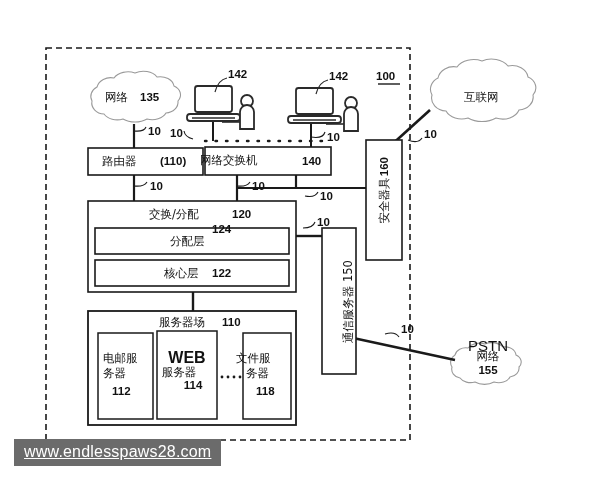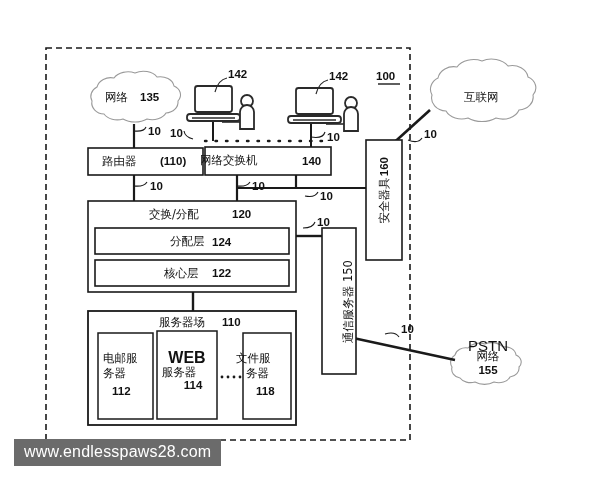--- a/index.html
+++ b/index.html
@@ -63,20 +63,21 @@
   #site-watermark {
     position: absolute;
     left: 14px;
     bottom: 14px;
     background: #6b6b6b;
     color: #fff;
     font-family: "Liberation Sans", sans-serif;
     font-size: 16px;
     padding: 4px 10px 5px 10px;
     letter-spacing: 0.2px;
+    text-decoration: underline;
   }
 </style>
 </head>
 <body>
 
 <div id="stage">
 
   <svg id="diagram" viewBox="0 0 600 480">
 
     <rect x="46" y="48" width="364" height="392" fill="none" stroke="#1a1a1a" stroke-width="1.6" stroke-dasharray="6 4"></rect>
@@ -237,21 +238,21 @@
 
   <div class="lbl cn vert" style="left:345px; top:194px; width:80px; text-align:center;">安全器具</div>
   <div class="lbl num vert" style="left:360px; top:160px; width:50px; text-align:center;">160</div>
 
   <div class="lbl cn vert" style="left:279px; top:295px; width:140px; text-align:center;">通信服务器 150</div>
 
   <div class="lbl cn" style="left:149px; top:208px;">交换/分配</div>
   <div class="lbl num" style="left:232px; top:208px;">120</div>
 
   <div class="lbl cn" style="left:164px; top:235px;margin-left:6px;">分配层</div>
-  <div class="lbl num" style="left:212px; top:236px;">124</div>
+  <div class="lbl num" style="left:212px; top:223px;">124</div>
 
   <div class="lbl cn" style="left:164px; top:267px;">核心层</div>
   <div class="lbl num" style="left:212px; top:267px;">122</div>
 
   <div class="lbl cn" style="left:159px; top:316px;">服务器场</div>
   <div class="lbl num" style="left:222px; top:316px;">110</div>
 
   <div class="lbl cn" style="left:103px; top:352px;">电邮服</div>
   <div class="lbl cn" style="left:103px; top:367px;">务器</div>
   <div class="lbl num" style="left:112px; top:385px;text-align:center;">112</div>

